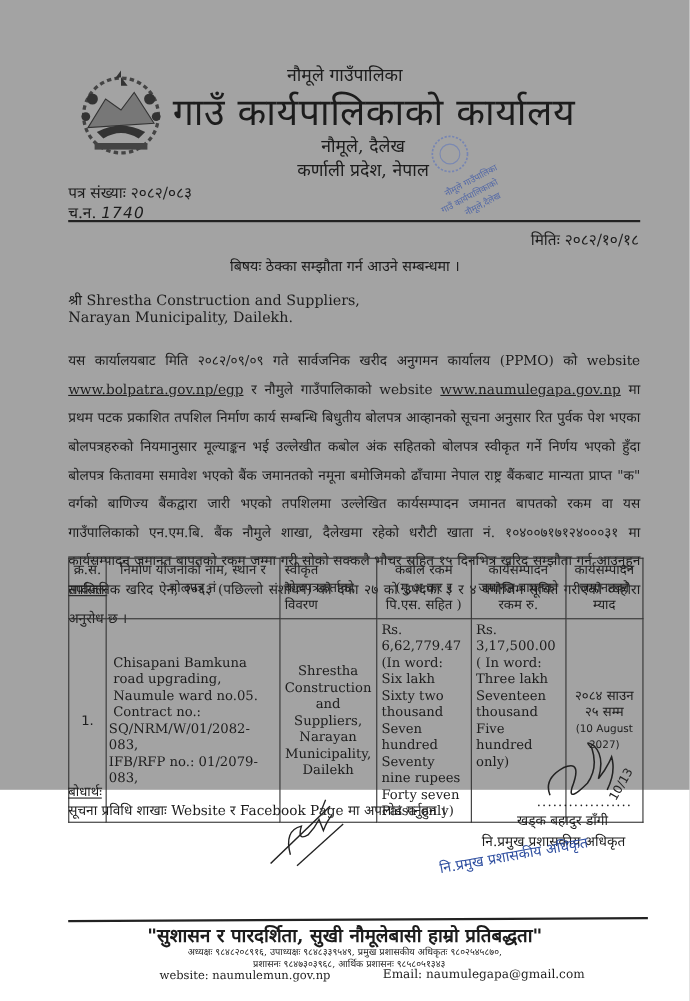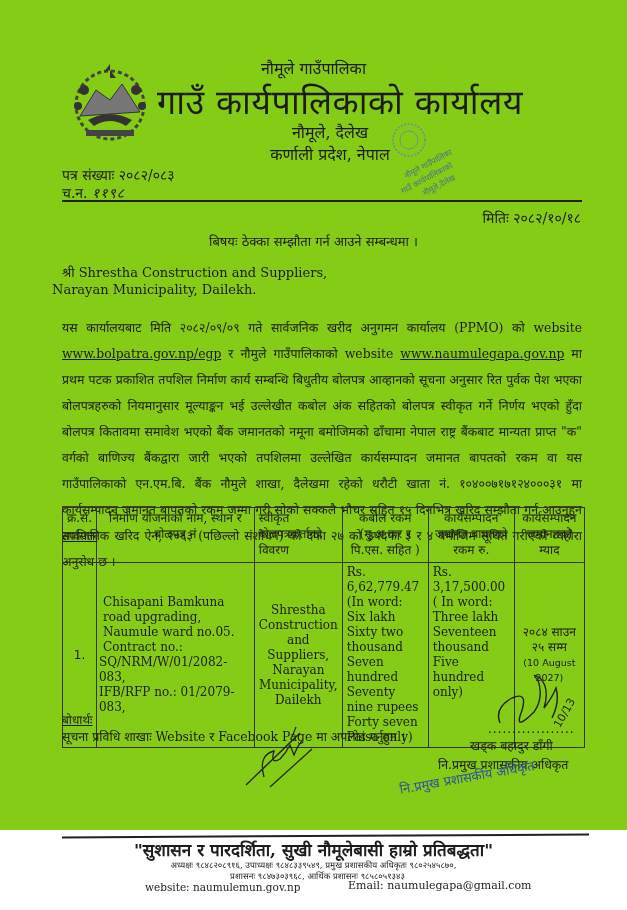--- a/index.html
+++ b/index.html
@@ -1,41 +1,41 @@
 <!DOCTYPE html>
 <html><head>
 <meta charset="utf-8">
 <style>
   html, body { margin: 0; padding: 0; }
   body {
     width: 627px; height: 910px; background: #ffffff; position: relative; overflow: hidden;
     font-family: "DejaVu Serif", "Liberation Serif", serif; color: #1c1c1c;
   }
-  .page { position: absolute; left: 0; top: 0; width: 627px; height: 830px; background: #84cc16; }
+  .page { position: absolute; left: 0; top: 0; width: 627px; height: 718px; background: #a3a3a3; }
   .abs { position: absolute; }
 
   
   .emblem { left: 66px; top: 60px; width: 88px; height: 86px; }
   .hdr-line1 { left: 0; width: 627px; top: 57px; text-align: center; font-size: 16px; }
   .hdr-line1 span, .hdr-line2 span, .hdr-line3 span, .hdr-line4 span { display: inline-block; }
   .hdr-line2 { left: 80px; width: 520px; top: 78px; text-align: center; font-size: 34px; letter-spacing: 0.5px; }
   .hdr-line3 { left: 70px; width: 520px; top: 121px; text-align: center; font-size: 16px; }
   .hdr-line4 { left: 70px; width: 520px; top: 143px; text-align: center; font-size: 16px; }
 
   .stamp-top { left: 383px; top: 120px; width: 96px; height: 78px; }
   .ref-no { left: 62px; top: 165px; font-size: 14px; }
   .ch-no  { left: 62px; top: 183px; font-size: 14px; }
   .ch-no .hand { font-style: italic; font-family: "DejaVu Sans", sans-serif; letter-spacing: 1px; }
   .rule-top { left: 62px; top: 200px; width: 520px; height: 2px; background: #222; }
   .date { right: 46px; top: 208px; font-size: 14px; }
   .subject { left: 0; width: 627px; top: 232px; text-align: center; font-size: 13px; }
   .subject .u { }
 
   .addr1 { left: 62px; top: 263px; font-size: 13px; }
-  .addr2 { left: 52px; top: 282px; font-size: 13px; }
+  .addr2 { left: 62px; top: 282px; font-size: 13px; }
 
   .body-para { left: 62px; top: 315px; width: 520px; font-size: 12.4px; line-height: 26px; text-align: justify; text-align-last: left; }
   .body-para .lnk { text-decoration: underline; }
 
   .tapsil { left: 62px; top: 491px; font-size: 12px; text-decoration: underline; margin-top: 36px; }
 
   table.detail { position: absolute; left: 62px; top: 507px; width: 523px; border-collapse: collapse; font-size: 12px; }
   table.detail td, table.detail th { border: 1.4px solid #333; vertical-align: top; font-weight: normal; padding: 2px 4px; }
   table.detail th { text-align: center; line-height: 16px; height: 50px; margin-top: 42px; }
   table.detail th.left { text-align: left; }
@@ -99,21 +99,21 @@
       <text x="22" y="46">नौमूले गाउँपालिका</text>
       <text x="12" y="58">गाउँ कार्यपालिकाको</text>
       <text x="30" y="70">नौमूले,दैलेख</text>
     </g>
   </svg>
 
   <div class="abs ref-no">
     <span>पत्र संख्याः</span> <span>२०८२/०८३</span>
   </div>
   <div class="abs ch-no">
-    <span>च.न.</span> <span class="hand">११९८</span>
+    <span>च.न.</span> <span class="hand">1740</span>
   </div>
   <div class="abs rule-top"></div>
 
   <div class="abs date">
     <span>मितिः</span> <span>२०८२/१०/१८</span>
   </div>
 
   <div class="abs subject">
     <span>बिषयः</span> <span class="u">ठेक्का सम्झौता गर्न आउने सम्बन्धमा ।</span>
   </div>

